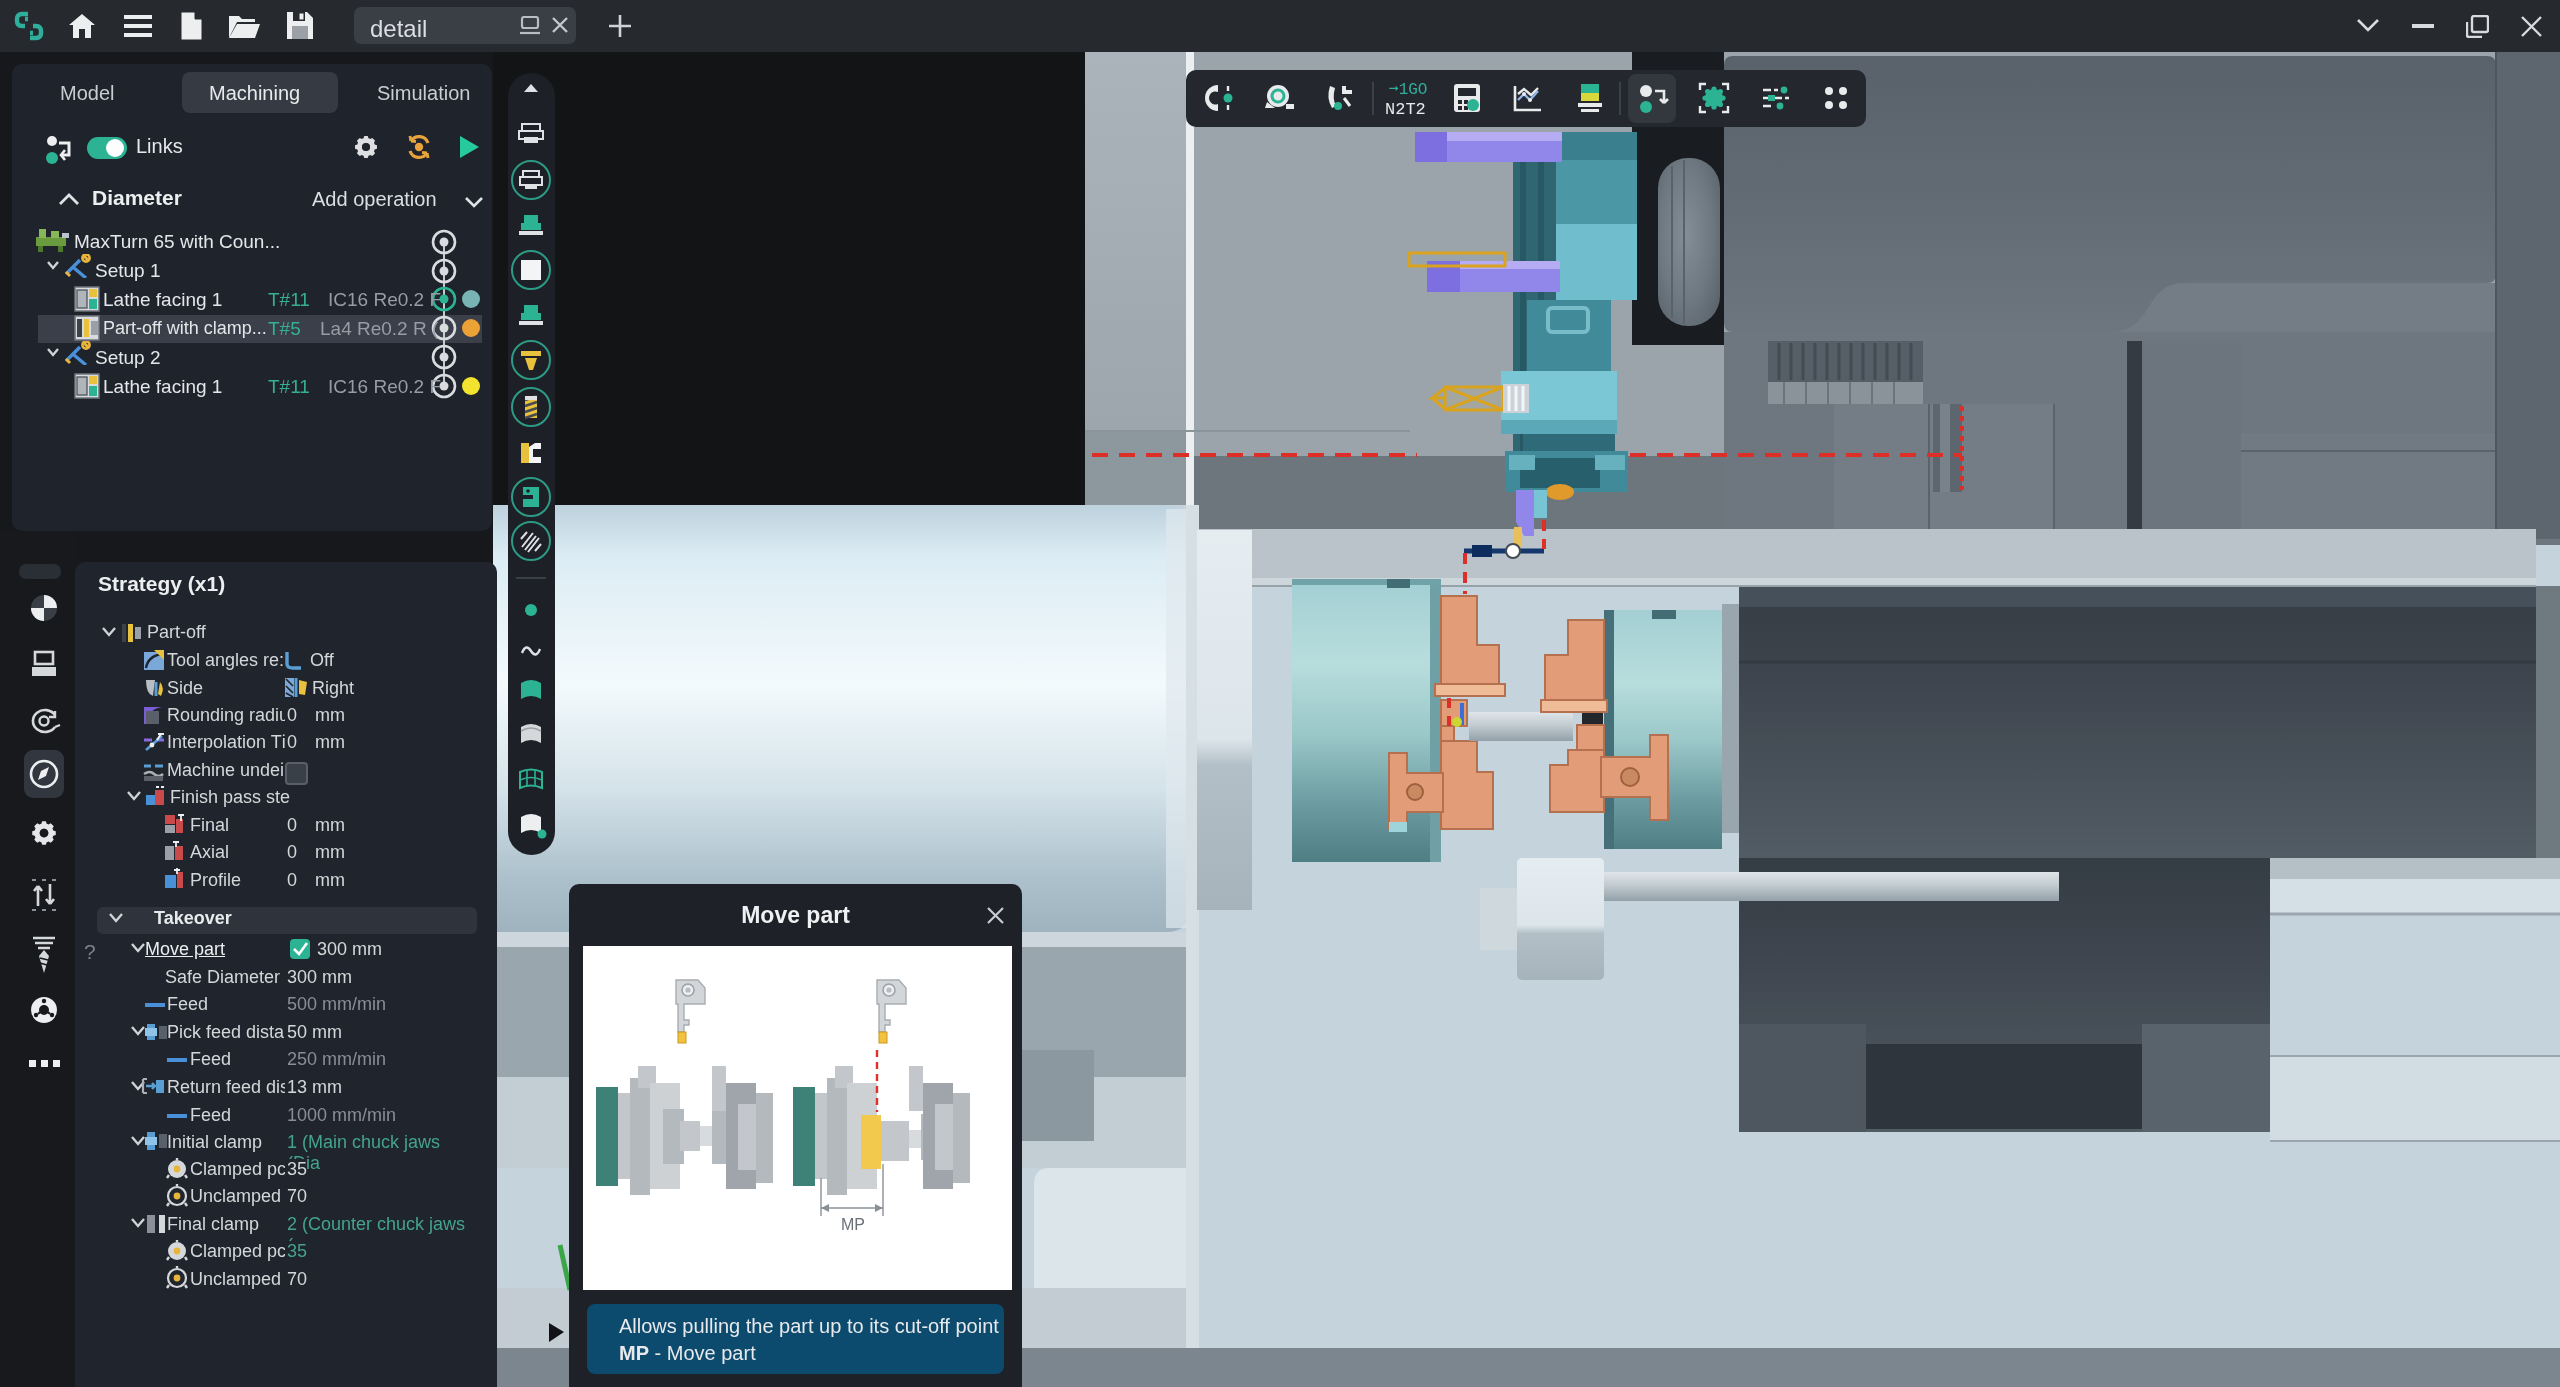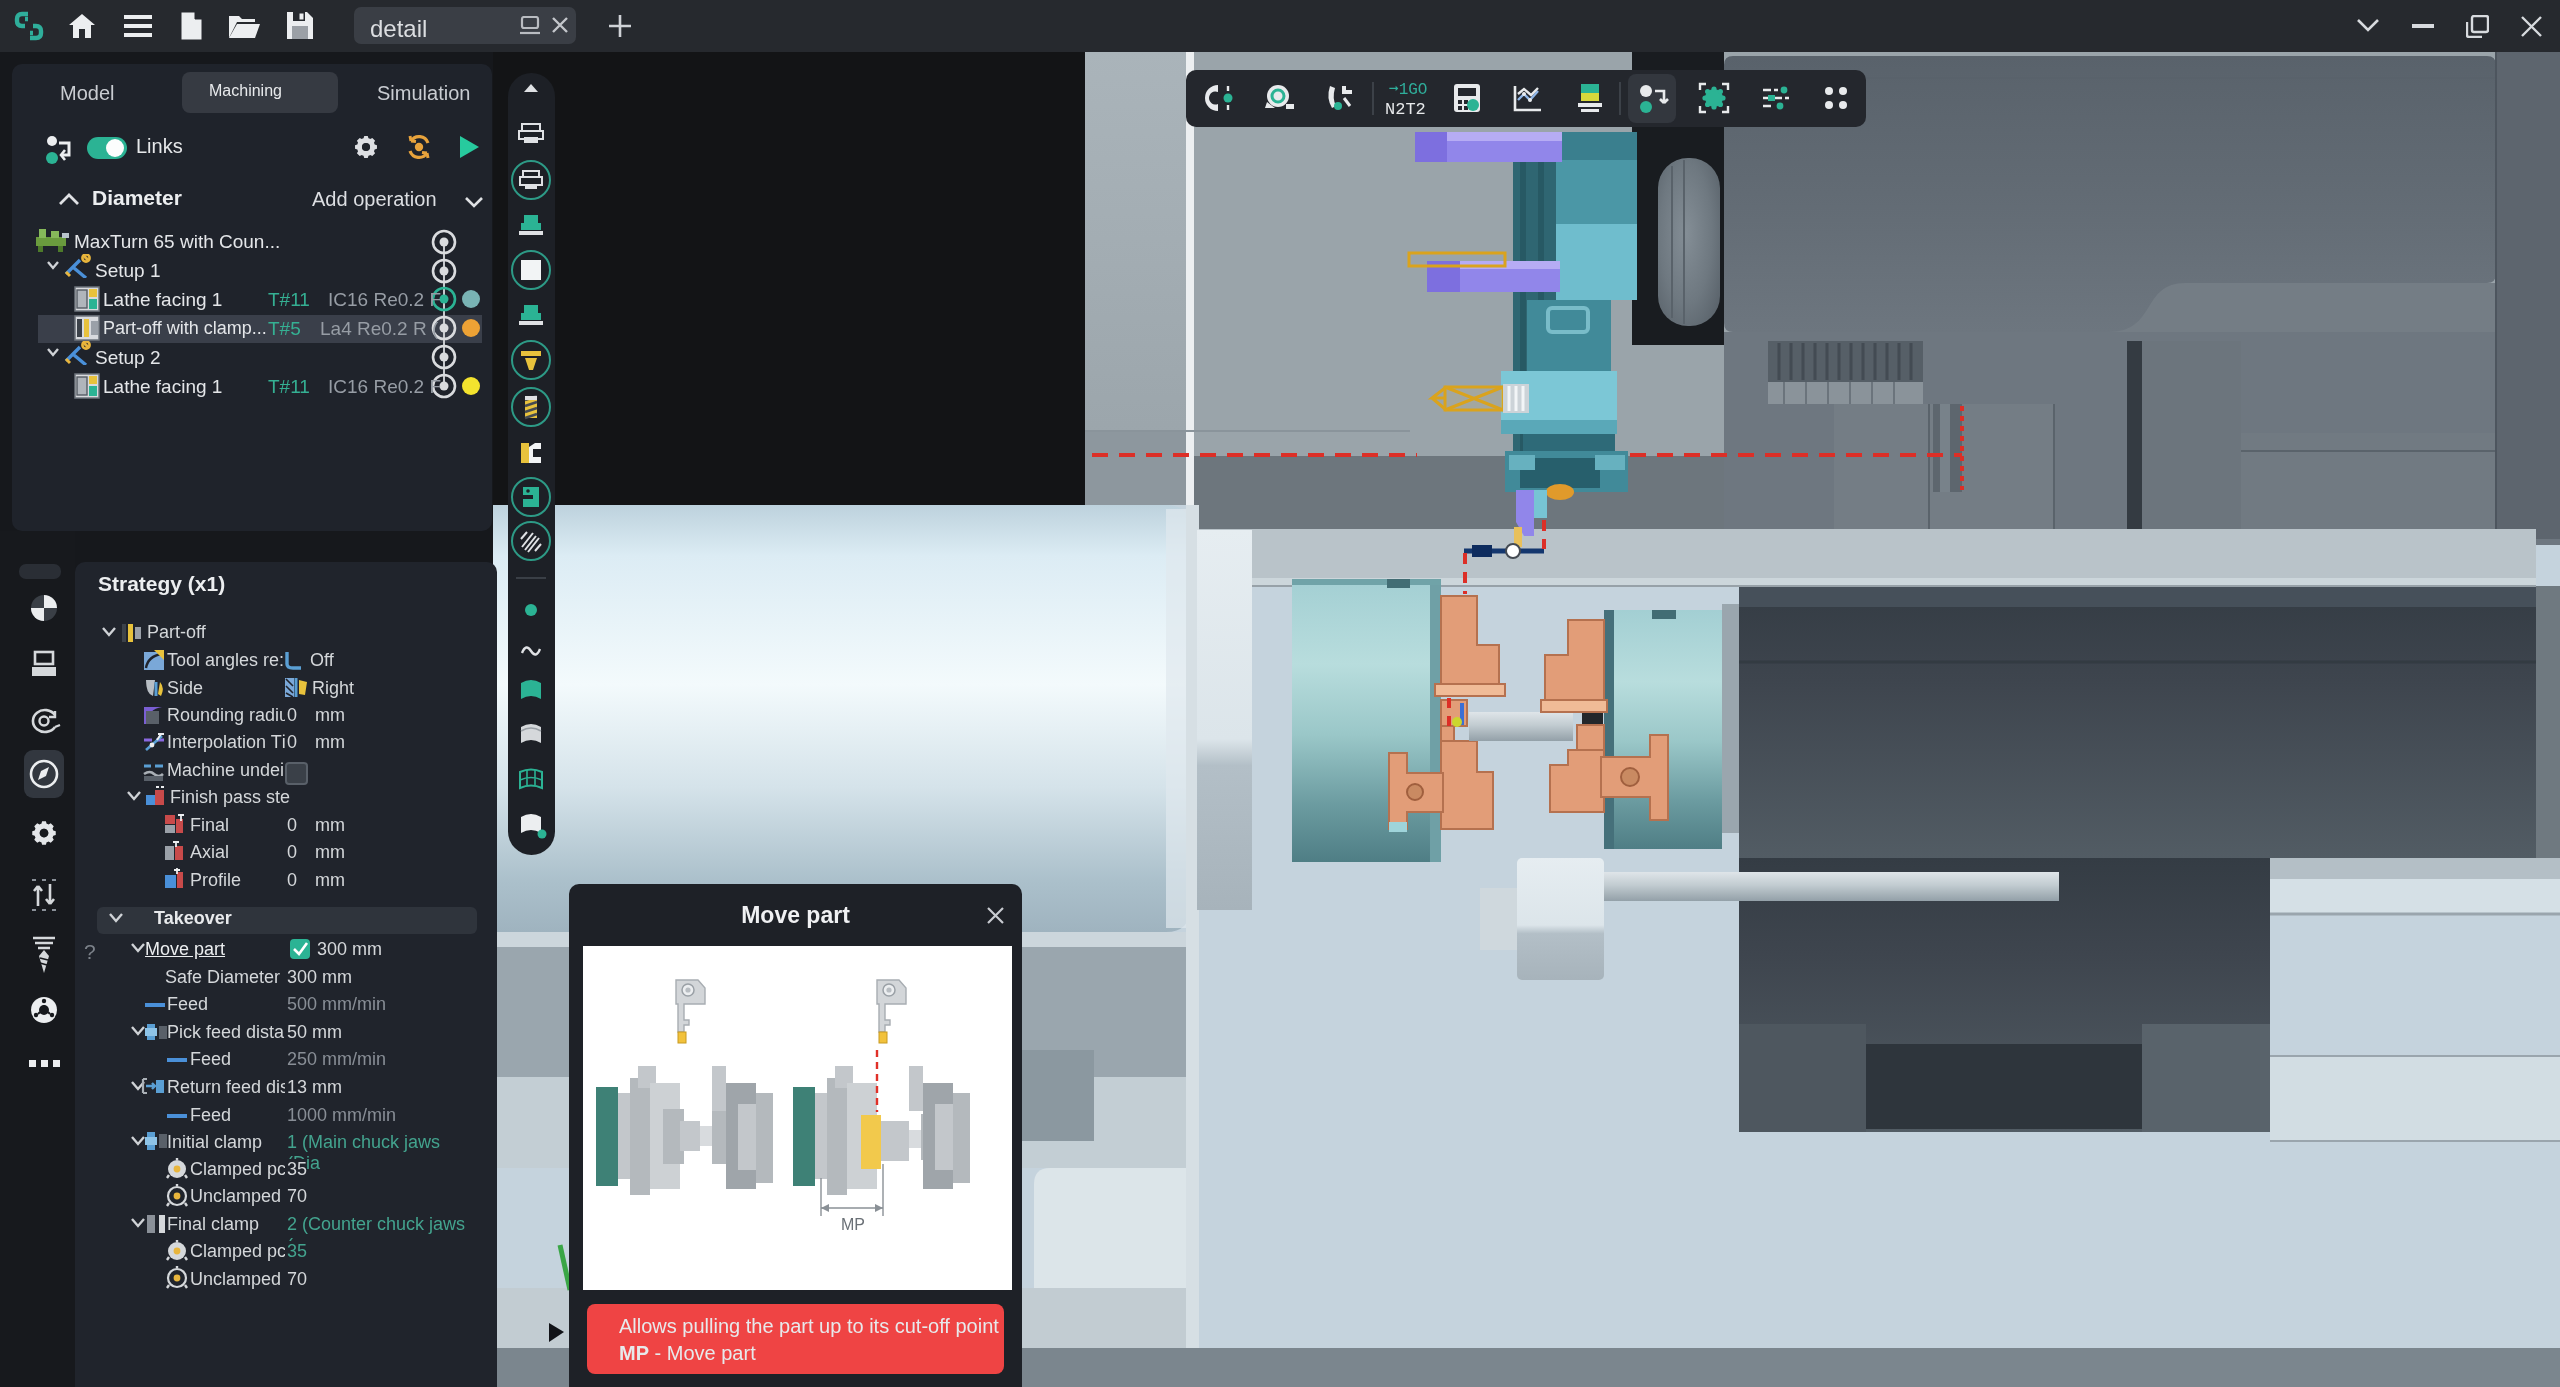--- a/index.html
+++ b/index.html
@@ -18,21 +18,21 @@
   .srow .val{position:absolute;left:210px;top:0;background:#20242c;padding-left:2px;}
   .gray{color:#888e96;} .teal{color:#43a38e;}
   
   #pill{position:absolute;left:508px;top:73px;width:47px;height:782px;background:#1d2026;border-radius:24px;}
   
   #vtoolbar{position:absolute;left:1186px;top:70px;width:680px;height:57px;background:#24272d;border-radius:10px;}
   
   #dialog{position:absolute;left:569px;top:884px;width:453px;height:503px;background:#1e2127;border-radius:10px 10px 0 0;}
   #dialog h1{position:absolute;left:0;top:18px;width:100%;text-align:center;margin:0;font-size:23px;color:#f0f1f3;font-weight:bold;}
   #dimg{position:absolute;left:14px;top:62px;width:429px;height:344px;background:#ffffff;}
-  #dcap{position:absolute;left:18px;top:420px;width:417px;height:70px;background:#ef4444;border-radius:8px;color:#e7e9eb;font-size:20px;}
+  #dcap{position:absolute;left:18px;top:420px;width:417px;height:70px;background:#0c4a6e;border-radius:8px;color:#e7e9eb;font-size:20px;}
 </style>
 </head>
 <body>
 <div id="stage">
   <svg id="scene" class="abs" style="left:0;top:0" width="2560" height="1387" viewBox="0 0 2560 1387">
   <defs>
     <linearGradient id="gcyl" x1="0" y1="0" x2="0" y2="1">
       <stop offset="0" stop-color="#bdd2dd"></stop>
           <stop offset="0.12" stop-color="#dcecf4"></stop>
       <stop offset="0.42" stop-color="#f3fafc"></stop>
@@ -318,21 +318,21 @@
       <rect x="6" y="1" width="16" height="16" rx="2" fill="none" stroke="#d7dade" stroke-width="2.4"></rect>
       <path d="M1,7 L1,20 Q1,22 3,22 L16,22" fill="none" stroke="#d7dade" stroke-width="2.4"></path>
     </svg>
     <svg class="abs" style="left:2521px;top:16px" width="21" height="21" viewBox="0 0 21 21">
       <path d="M1,1 L20,20 M20,1 L1,20" stroke="#d7dade" stroke-width="2.4"></path>
     </svg>
   </div>
   <div id="oppanel">
     <div class="abs" style="left:170px;top:8px;width:156px;height:41px;background:#363a42;border-radius:8px;"></div>
     <div class="abs" style="left:48px;top:18px;font-size:20px;color:#c9ccd1;">Model</div>
-    <div class="abs" style="left:197px;top:18px;font-size:16px;color:#e8eaec;">Machining</div>
+    <div class="abs" style="left:197px;top:18px;font-size:20px;color:#e8eaec;">Machining</div>
     <div class="abs" style="left:365px;top:18px;font-size:20px;color:#c9ccd1;">Simulation</div>
     <svg class="abs" style="left:33px;top:70px" width="32" height="30" viewBox="0 0 32 30">
       <circle cx="7" cy="7" r="5" fill="#eceef0"></circle>
         <circle cx="7" cy="24" r="6" fill="#2bb394"></circle>
       <path d="M14,9 L24,9 L24,21 L17,21" fill="none" stroke="#eceef0" stroke-width="3"></path>
       <path d="M20,16 L16,21 L20,26" fill="none" stroke="#eceef0" stroke-width="2.6"></path>
     </svg>
     <div class="abs" style="left:75px;top:73px;width:40px;height:22px;background:#2bb394;border-radius:11px;">
       <div class="abs" style="left:19px;top:2px;width:18px;height:18px;background:#fcfdfd;border-radius:9px;"></div>
     </div>

